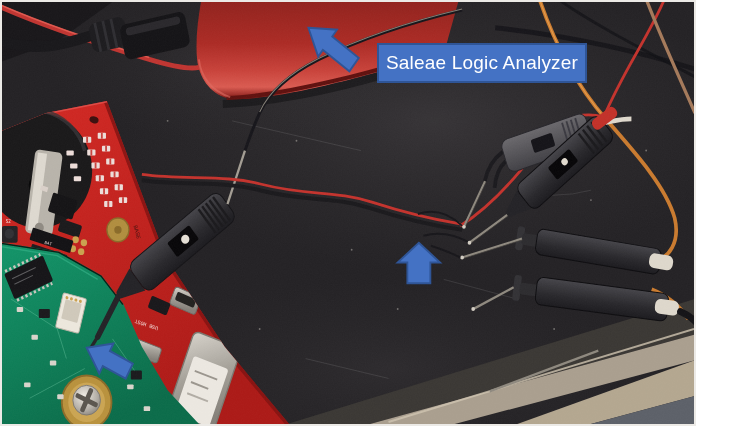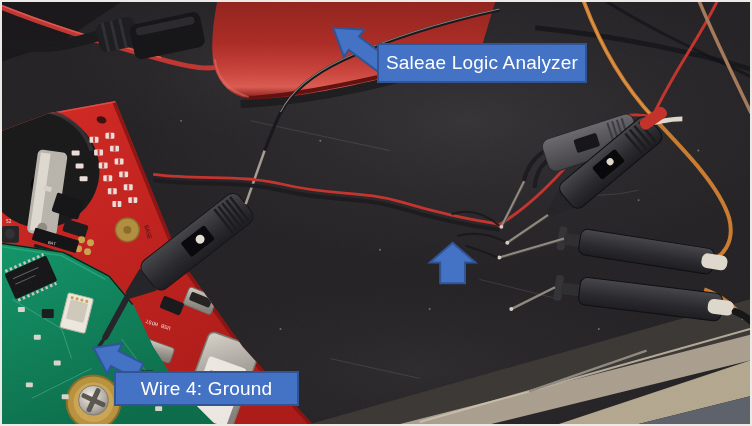--- a/index.html
+++ b/index.html
@@ -1,17 +1,17 @@
 <!DOCTYPE html>
 <html style="--label_fill: #4472C4; --label_border: #2F5597; --label_text: #FFFFFF; --analyzer_red: #C23B33; --pcb_red: #C62320; --pcb_green: #108A60; --desk: #232124; --wire_red: #C3322C; --wire_orange: #C97A2E;"><head>
 <meta charset="utf-8">
 <style>
   html,body{margin:0;padding:0;background:#ffffff;}
   #stage{
-    position:relative;width:752px;height:426px;box-sizing:border-box;
+    position:relative;width:696px;height:426px;box-sizing:border-box;
     border:2px solid #eceae6;background:#ef4444;overflow:hidden;
     font-family:"Liberation Sans",sans-serif;
   }
   #photo,#overlay{position:absolute;left:0;top:0;width:100%;height:100%;}
   #overlay{pointer-events:none;}
   .callout{
     position:absolute;display:flex;align-items:center;justify-content:center;
     background:var(--label_fill,#4472C4);
     border:2px solid var(--label_border,#2F5597);
     color:var(--label_text,#ffffff);
@@ -438,17 +438,14 @@
 
 <svg id="overlay" viewBox="0 0 752 426" preserveAspectRatio="none">
   <polygon class="arrow" points="333,26 364,28 358.9,34.8 387.7,56.4 377.5,70 348.7,48.4 343.6,55.2"></polygon>
   <polygon class="arrow" points="453,243 476,263 465.5,263 465.5,284 440.5,284 440.5,263 430,263"></polygon>
   <polygon class="arrow" points="92,349 121.1,344.8 117.3,352.3 142.2,365.1 134.4,380.3 109.5,367.5 105.7,375"></polygon>
 </svg>
 
 <div class="callout" id="lbl-analyzer">
   <span>Saleae Logic Analyzer</span>
 </div>
-<div class="callout" id="lbl-ground">
-  <span>Wire 4: Ground</span>
+
 </div>
 
-</div>
-
 </body></html>

